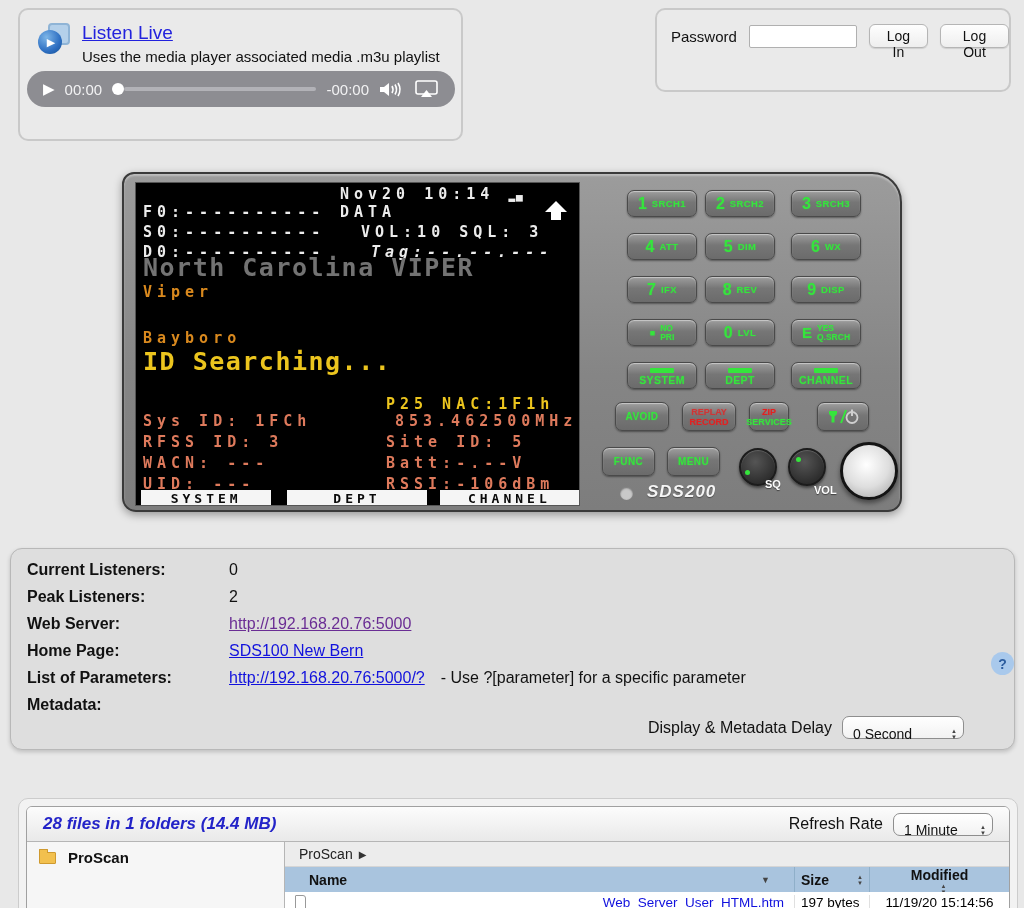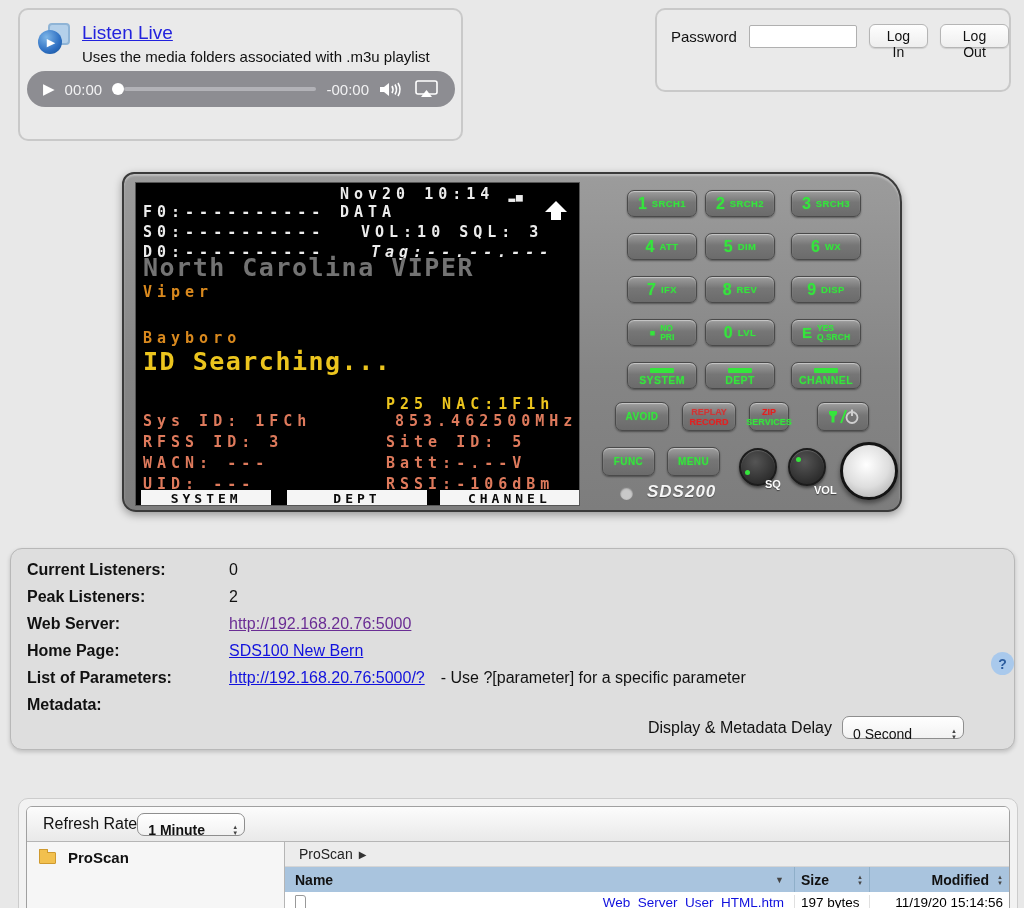--- a/index.html
+++ b/index.html
@@ -100,35 +100,35 @@
   .help-badge { position:absolute; left:991px; top:652px; width:23px; height:23px; border-radius:50%;
       background:#a9c9ec; color:#2d5d9f; font-weight:bold; font-size:14px; display:flex; align-items:center; justify-content:center; }
 
   
   .files-wrap { position:absolute; left:18px; top:798px; width:1000px; height:112px; background:#f2f2f2;
       border:1px solid #cccccc; border-radius:10px 10px 0 0; padding:7px; }
   .files-panel { width:100%; height:200px; background:#fff; border:1px solid #a0a0a0; border-radius:6px 6px 0 0; overflow:hidden; }
   .files-header { height:35px; background:linear-gradient(#fcfcfc,#e9e9e9); border-bottom:1px solid #b5b5b5;
       display:flex; justify-content:space-between; align-items:center; padding:0 16px; }
   .files-summary { color:#2323c8; font-style:italic; font-weight:bold; font-size:17px; }
-  .refresh { display:flex; align-items:center; font-size:16px; color:#111; }
+  .refresh { display:flex; gap:10px; align-items:center; font-size:16px; color:#111; }
   .files-body { display:flex; height:160px; }
   .tree-pane { width:258px; background:#f6f6f6; border-right:1px solid #b5b5b5; padding:7px 12px; }
   .tree-item { display:flex; gap:12px; align-items:center; font-weight:bold; font-size:15px; color:#111; }
   .folder-icon { position:relative; width:17px; height:12px; background:#f2c04e; border:1px solid #cf9a2f; border-radius:1px; }
   .folder-icon:before { content:""; position:absolute; left:-1px; top:-4px; width:7px; height:3px; background:#f2c04e; border:1px solid #cf9a2f; border-bottom:none; border-radius:1px 1px 0 0; }
   .list-pane { flex:1; display:flex; flex-direction:column; }
   .breadcrumb-bar { height:25px; background:#ececec; display:flex; align-items:center; gap:6px; padding:0 14px;
       font-size:14px; color:#222; border-bottom:1px solid #d5d5d5; }
   .crumb-arrow { font-size:10px; color:#333; }
   .list-header { height:25px; background:#a9c4de; display:flex; font-size:14px; font-weight:bold; color:#111; align-items:stretch; }
   .hcell { display:flex; align-items:center; }
-  .col-name { flex:1; padding:0 10px; justify-content:space-between; }
+  .col-name { flex:1; padding:0 24px; justify-content:space-between; }
   .col-size { width:75px; border-left:1px solid #8fafc9; padding:0 6px; justify-content:space-between; }
-  .col-mod { width:140px; border-left:1px solid #8fafc9; padding:0 6px; justify-content:flex-end; }
+  .col-mod { width:140px; border-left:1px solid #8fafc9; padding:0 6px; justify-content:space-between;flex-direction:column; }
   .name-sort { color:#444; font-size:9px; }
   .file-row { display:flex; height:20px; font-size:13.5px; align-items:center; background:#fff; }
   .fcell { display:flex; align-items:center; }
   .doc-icon { width:11px; height:14px; background:#fff; border:1px solid #999; border-radius:1px 3px 1px 1px; margin-right:6px; }
   .file-row .col-size, .file-row .col-mod { border-left:1px solid #e0e0e0; }
 </style>
 </head>
 <body>
 
 <div class="page">
@@ -136,21 +136,21 @@
   <div class="rbox listen-box">
     <div class="listen-head">
       <div class="listen-icon">
         <div class="sq"></div>
         <div class="cir">
             <span>▶</span>
           </div>
       </div>
       <div>
         <a href="#" class="listen-title">Listen Live</a>
-        <div class="listen-sub">Uses the media folders associated with .m3u playlist</div>
+        <div class="listen-sub">Uses the media player associated media .m3u playlist</div>
       </div>
     </div>
     <div class="player-bar">
       <span class="play">▶</span>
       <span class="ptime">00:00</span>
       <div class="ptrack">
         <div class="pthumb"></div>
         <div class="pline"></div>
       </div>
       <span class="ptime">-00:00</span>
@@ -352,23 +352,24 @@
             <span>▼</span>
           </span>
       </div>
     </div>
   </div>
   <div class="help-badge">?</div>
 
   <div class="files-wrap">
     <div class="files-panel">
       <div class="files-header">
+        <span class="files-summary">28 files in 1 folders  (14.4 MB)</span>
         <div class="refresh">
           <span>Refresh Rate</span>
-          <div class="mac-select" style="width:108px;font-weight:bold;">
+          <div class="mac-select" style="width:100px;">
             <span>1 Minute</span>
             <span class="sort-stack">
                 <span>▲</span>
                 <span>▼</span>
               </span>
           </div>
         </div>
       </div>
       <div class="files-body">
         <div class="tree-pane">

